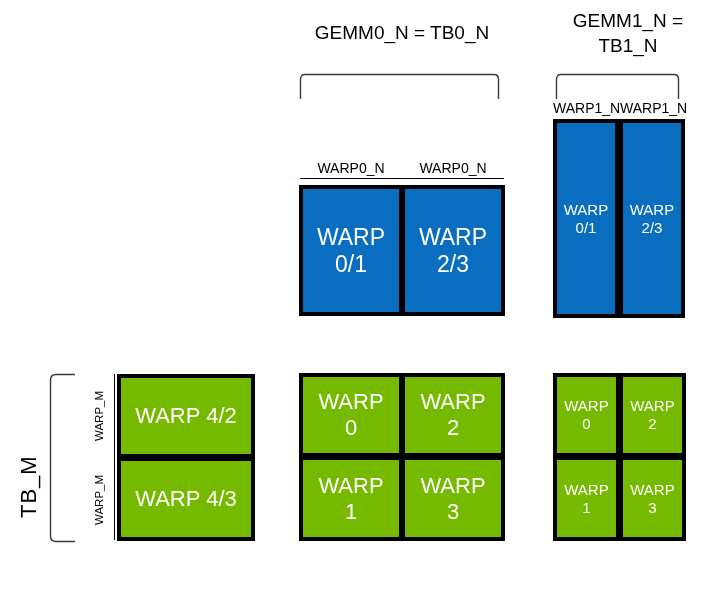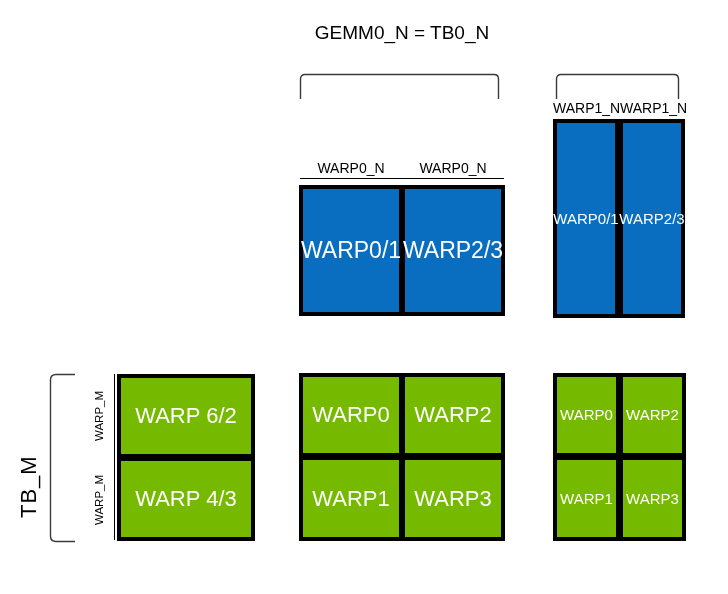--- a/index.html
+++ b/index.html
@@ -57,21 +57,21 @@
     white-space: nowrap;
     writing-mode: vertical-rl;
     transform: rotate(180deg);
     letter-spacing: 1px;
   }
 
   
   .cell {
     box-sizing: border-box;
     display: flex;
-    flex-direction: row;
+    flex-direction: column;
     align-items: center;
     justify-content: center;
     color: #ffffff;
     text-align: right;
     border: 4px solid #000000;
     font-weight: 400;
   }
   .cell span { display: block; }
 
   .green { background: #76BA00; }
@@ -88,20 +88,22 @@
   }
   .bracket-h svg, .bracket-v svg { display:block; }
 </style>
 </head>
 <body>
 
 <div class="canvas">
 
   <div class="abs heading" style="left:296px; top:20px; width:212px;">GEMM0_N = TB0_N</div>
 
+  <div class="abs heading" style="left:553px; top:8px; width:150px;">GEMM1_N =
+TB1_N</div>
 
   <div class="abs bracket-h" style="left:296px; top:70px; width:212px; height:30px;">
     <svg width="212" height="30" viewBox="0 0 212 30">
       <path d="M4.5,29 L4.5,9 Q4.5,4.5 9,4.5 L198,4.5 Q202.5,4.5 202.5,9 L202.5,29" fill="none" stroke="#3a3a3a" stroke-width="1.4"></path>
     </svg>
   </div>
 
   <div class="abs bracket-h" style="left:552px; top:70px; width:136px; height:30px;">
     <svg width="136" height="30" viewBox="0 0 136 30">
       <path d="M4.5,29 L4.5,9 Q4.5,4.5 9,4.5 L122,4.5 Q126.5,4.5 126.5,9 L126.5,29" fill="none" stroke="#3a3a3a" stroke-width="1.4"></path>
@@ -139,21 +141,21 @@
     <svg width="30" height="172" viewBox="0 0 30 172">
       <path d="M29,2.5 L10,2.5 Q4.5,2.5 4.5,8 L4.5,164 Q4.5,169.5 10,169.5 L29,169.5" fill="none" stroke="#3a3a3a" stroke-width="1.4"></path>
     </svg>
   </div>
 
   <div class="abs vlabel" style="left:92px; top:376px; height:80px;">WARP_M</div>
   <div class="abs vlabel" style="left:92px; top:460px; height:80px;">WARP_M</div>
   <div class="abs rule" style="left:114px; top:374px; width:1px; height:166px;"></div>
 
   <div class="abs cell green" style="left:117px; top:374px; width:138px; height:84px;">
-    <span class="f-mid">WARP 6/2</span>
+    <span class="f-mid">WARP 4/2</span>
   </div>
   <div class="abs cell green" style="left:117px; top:457px; width:138px; height:84px;">
     <span class="f-mid">WARP 4/3</span>
   </div>
 
   <div class="abs cell green" style="left:299px; top:373px; width:104px; height:84px;">
     <span class="f-mid">WARP</span>
     <span class="f-mid">0</span>
   </div>
   <div class="abs cell green" style="left:401px; top:373px; width:104px; height:84px;">

